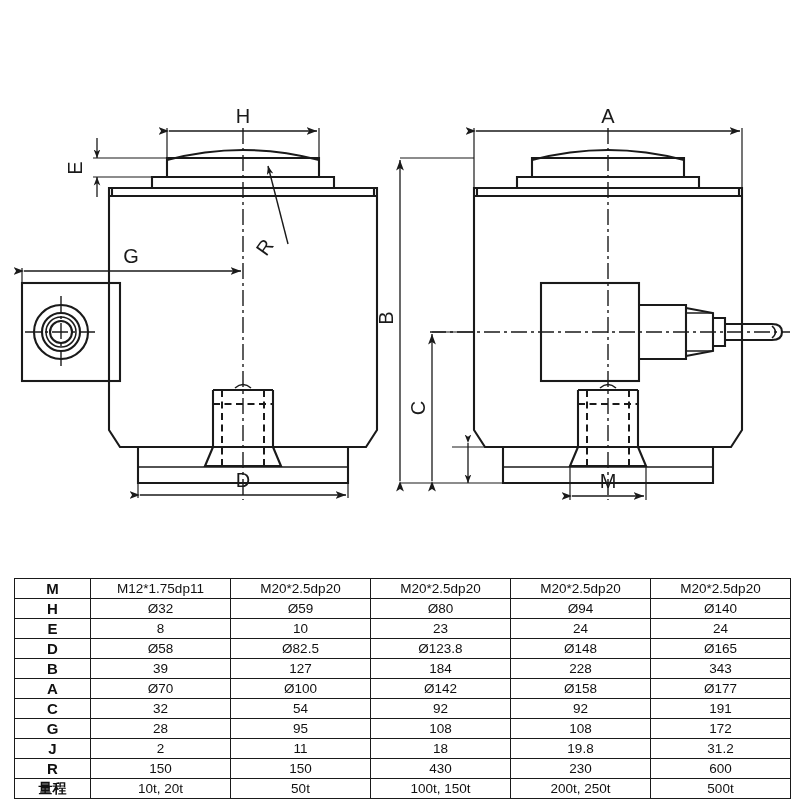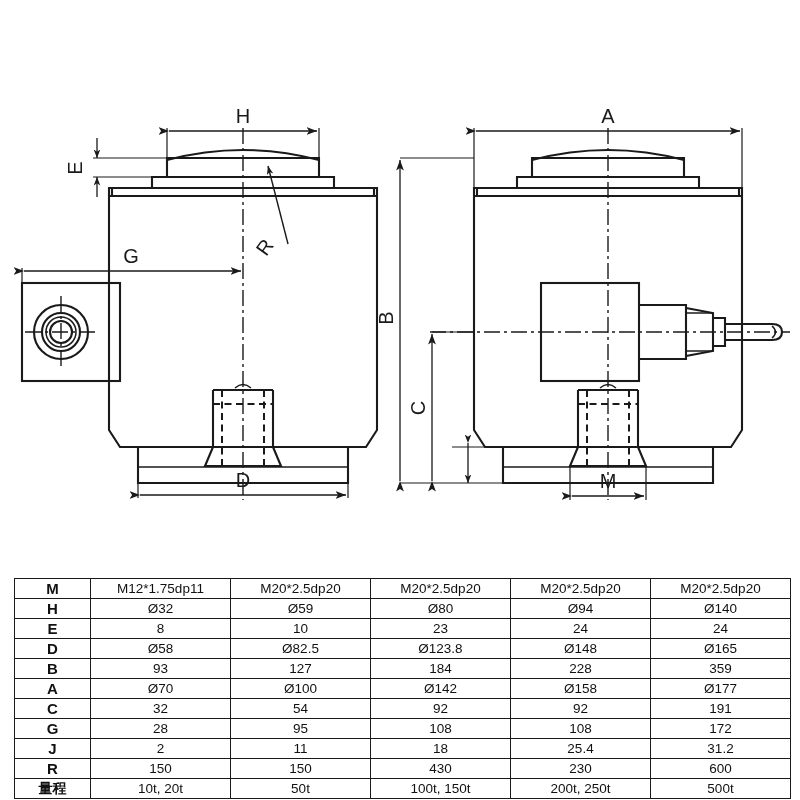--- a/index.html
+++ b/index.html
@@ -342,25 +342,25 @@
           <tr>
             <td class="rowhead">D</td>
             <td class="val">Ø58</td>
             <td class="val">Ø82.5</td>
             <td class="val">Ø123.8</td>
             <td class="val">Ø148</td>
             <td class="val">Ø165</td>
           </tr>
           <tr>
             <td class="rowhead">B</td>
-            <td class="val">93</td>
+            <td class="val">39</td>
             <td class="val">127</td>
             <td class="val">184</td>
             <td class="val">228</td>
-            <td class="val">359</td>
+            <td class="val">343</td>
           </tr>
           <tr>
             <td class="rowhead">A</td>
             <td class="val">Ø70</td>
             <td class="val">Ø100</td>
             <td class="val">Ø142</td>
             <td class="val">Ø158</td>
             <td class="val">Ø177</td>
           </tr>
           <tr>
@@ -377,21 +377,21 @@
             <td class="val">95</td>
             <td class="val">108</td>
             <td class="val">108</td>
             <td class="val">172</td>
           </tr>
           <tr>
             <td class="rowhead">J</td>
             <td class="val">2</td>
             <td class="val">11</td>
             <td class="val">18</td>
-            <td class="val">25.4</td>
+            <td class="val">19.8</td>
             <td class="val">31.2</td>
           </tr>
           <tr>
             <td class="rowhead">R</td>
             <td class="val">150</td>
             <td class="val">150</td>
             <td class="val">430</td>
             <td class="val">230</td>
             <td class="val">600</td>
           </tr>

